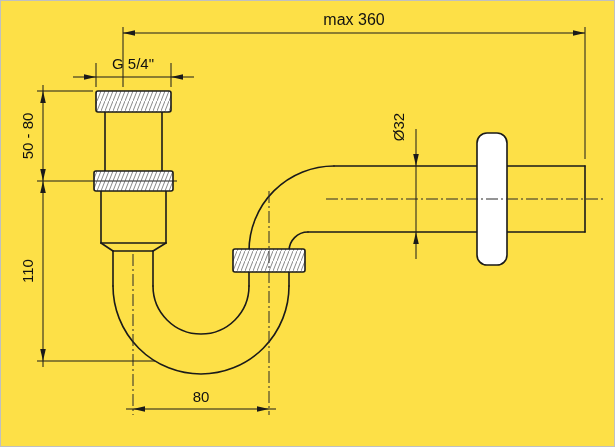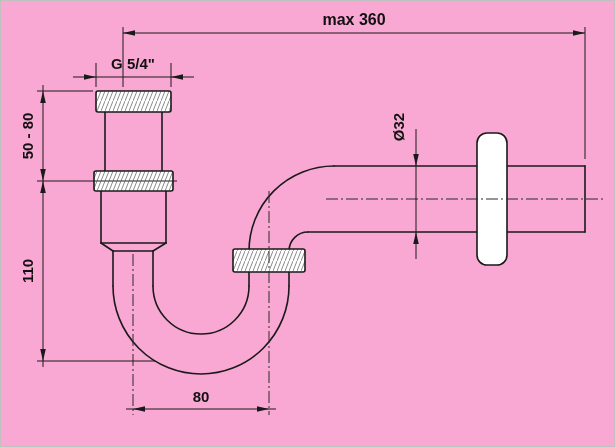--- a/index.html
+++ b/index.html
@@ -5,23 +5,22 @@
   html, body {
     margin: 0;
     padding: 0;
     background: #ffffff;
     font-family: "Liberation Sans", sans-serif;
   }
   .canvas {
     width: 613px;
     height: 445px;
     border: 1px solid #c0c0c0;
-    background: #f9a8d4;
+    background: #fde047;
     overflow: hidden;
-    font-weight: bold;
   }
   svg { display: block; }
   .dim-text {
     font-family: "Liberation Sans", sans-serif;
     font-size: 15px;
     fill: #111111;
   }
   .dim-text-lg { font-size: 16px; }
 </style>
 </head>

